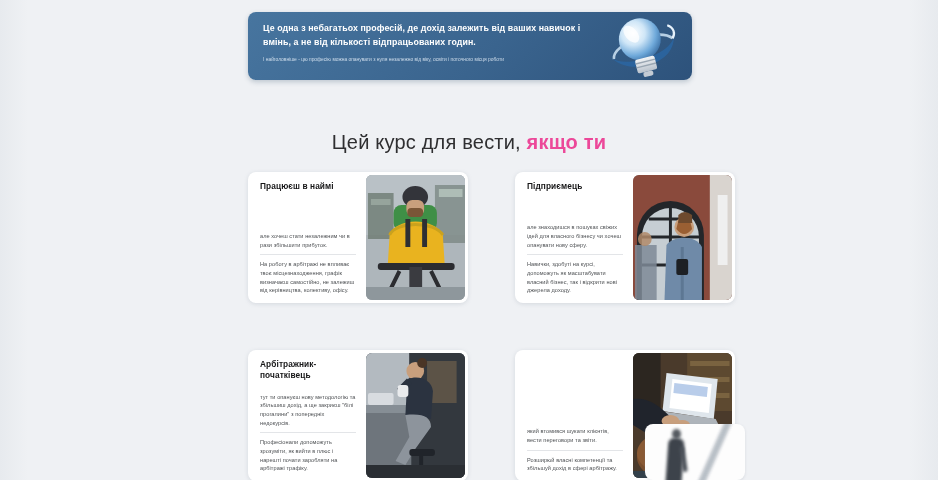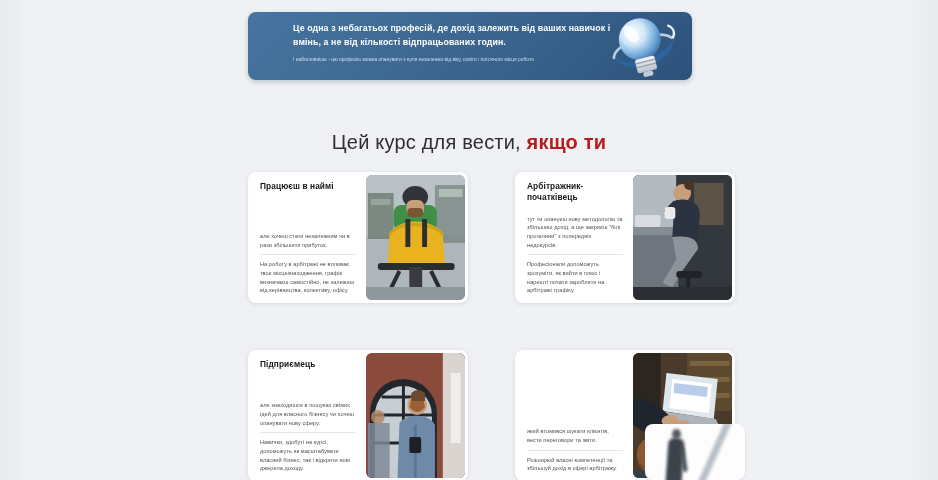--- a/index.html
+++ b/index.html
@@ -12,36 +12,36 @@
   .page { position: absolute; inset: 0; }
 
   
   .banner {
     position: absolute; left: 248px; top: 12px; width: 444px; height: 68px;
     border-radius: 8px;
     background: linear-gradient(135deg, #47759f 0%, #3a648e 55%, #2d527b 100%);
     box-shadow: 0 2px 5px rgba(40,70,100,.25);
     overflow: hidden;
   }
-  .banner-text { position: absolute; left: 15px; top: 10px; width: 340px; margin-left: 30px; }
+  .banner-text { position: absolute; left: 15px; top: 10px; width: 340px; }
   .banner-headline {
     color: #ffffff; font-weight: bold; font-size: 8.8px; line-height: 1.55;
     letter-spacing: .1px;
   }
   .banner-subline {
     margin-top: 8px; color: rgba(230,240,250,.82); font-size: 4.9px; line-height: 1.4;
   }
   .banner-bulb { position: absolute; right: 2px; top: 0; width: 96px; height: 68px; }
 
   
   .section-heading {
     position: absolute; left: 0; top: 131px; width: 100%;
     text-align: center; font-size: 20px; color: #2f2f31; letter-spacing: .2px;
   }
-  .section-heading b { color: #b91c1c; }
+  .section-heading b { color: #ec4899; }
 
   
   .cards {
     position: absolute; left: 248px; top: 172px; width: 450px;
     display: grid; grid-template-columns: 220px 220px; grid-template-rows: 131px 131px;
     column-gap: 10px; row-gap: 6px; gap: 47px;
   }
   .card {
     background: #ffffff; border-radius: 8px;
     box-shadow: 0 1px 4px rgba(120,130,145,.22);
@@ -160,20 +160,48 @@
           <rect x="12" y="88" width="78" height="7" rx="3" fill="#2b2c30"></rect>
           <rect x="44" y="92" width="13" height="20" fill="#3a3b40"></rect>
           <path d="M20 124 L34 96 M80 124 L66 96" stroke="#2b2c30" stroke-width="4" fill="none"></path>
           <rect x="0" y="112" width="101" height="13" fill="#8e979c"></rect>
         </svg>
       </div>
     </div>
 
     <div class="card">
       <div class="card-text">
+        <div class="card-title">Підприємець</div>
+        <div class="card-spacer"></div>
+        <div class="card-p">але знаходишся в пошуках свіжих ідей для власного бізнесу чи хочеш опанувати нову сферу.</div>
+        <hr class="card-divider">
+        <div class="card-p">Навички, здобуті на курсі, допоможуть як масштабувати власний бізнес, так і відкрити нові джерела доходу.</div>
+      </div>
+      <div class="card-photo">
+        <svg viewBox="0 0 101 125" preserveAspectRatio="none">
+          <rect width="101" height="125" fill="#8a4a3c"></rect>
+          <rect x="78" y="0" width="23" height="125" fill="#d9d4cf"></rect>
+          <path d="M4 60 A34 34 0 0 1 72 60 L72 125 L4 125 Z" fill="#23262a"></path>
+          <path d="M9 62 A29 29 0 0 1 67 62 L67 125 L9 125 Z" fill="#c6ced3"></path>
+          <path d="M38 33 L38 125 M9 62 L67 62 M16 44 L60 44 M9 90 L67 90" stroke="#23262a" stroke-width="3"></path>
+          <rect x="2" y="70" width="22" height="55" fill="#7e8a96" opacity=".85"></rect>
+          <circle cx="12" cy="64" r="7" fill="#b08a68" opacity=".85"></circle>
+          <circle cx="52" cy="52" r="10" fill="#c89f7d"></circle>
+          <path d="M44 54 Q52 64 60 54 L58 46 L46 46 Z" fill="#9a5f33"></path>
+          <path d="M46 40 Q52 34 60 40 L60 48 L46 48 Z" fill="#6e4a2e"></path>
+          <path d="M34 70 C42 60 64 60 70 72 L70 125 L32 125 Z" fill="#6f8aa8"></path>
+          <path d="M50 72 L50 125" stroke="#5d7793" stroke-width="3"></path>
+          <rect x="44" y="84" width="12" height="16" rx="2" fill="#1d2024"></rect>
+          <rect x="86" y="20" width="10" height="70" fill="#efefef"></rect>
+        </svg>
+      </div>
+    </div>
+
+    <div class="card">
+      <div class="card-text">
         <div class="card-title">Арбітражник-початківець</div>
         <div class="card-spacer"></div>
         <div class="card-p">тут ти опануєш нову методологію та збільшиш дохід, а ще закриєш "білі прогалини" з попередніх недокурсів.</div>
         <hr class="card-divider">
         <div class="card-p">Професіонали допоможуть зрозуміти, як вийти в плюс і нарешті почати заробляти на арбітражі трафіку.</div>
       </div>
       <div class="card-photo">
         <svg viewBox="0 0 101 125" preserveAspectRatio="none">
           <rect width="101" height="125" fill="#585f66"></rect>
           <rect x="0" y="0" width="44" height="125" fill="#b3bac0"></rect>
@@ -184,48 +212,20 @@
           <rect x="0" y="60" width="46" height="65" fill="#6e757c"></rect>
           <circle cx="50" cy="18" r="9" fill="#c89f7d"></circle>
           <circle cx="57" cy="10" r="5" fill="#4a3526"></circle>
           <path d="M42 26 C54 22 66 26 68 38 L66 66 L40 62 Z" fill="#2b3340"></path>
           <path d="M44 28 L36 36 L40 42" fill="none" stroke="#2b3340" stroke-width="7"></path>
           <rect x="32" y="32" width="11" height="12" rx="3" fill="#e9ebed"></rect>
           <path d="M40 62 C58 60 66 64 66 74 L50 96 L40 112 L30 108 L44 84 Z" fill="#8d949c"></path>
           <rect x="44" y="96" width="26" height="7" rx="3" fill="#20242a"></rect>
           <path d="M56 103 L56 122 M46 122 L70 122" stroke="#20242a" stroke-width="4"></path>
           <rect x="0" y="112" width="101" height="13" fill="#2a2e33"></rect>
-        </svg>
-      </div>
-    </div>
-
-    <div class="card">
-      <div class="card-text">
-        <div class="card-title">Підприємець</div>
-        <div class="card-spacer"></div>
-        <div class="card-p">але знаходишся в пошуках свіжих ідей для власного бізнесу чи хочеш опанувати нову сферу.</div>
-        <hr class="card-divider">
-        <div class="card-p">Навички, здобуті на курсі, допоможуть як масштабувати власний бізнес, так і відкрити нові джерела доходу.</div>
-      </div>
-      <div class="card-photo">
-        <svg viewBox="0 0 101 125" preserveAspectRatio="none">
-          <rect width="101" height="125" fill="#8a4a3c"></rect>
-          <rect x="78" y="0" width="23" height="125" fill="#d9d4cf"></rect>
-          <path d="M4 60 A34 34 0 0 1 72 60 L72 125 L4 125 Z" fill="#23262a"></path>
-          <path d="M9 62 A29 29 0 0 1 67 62 L67 125 L9 125 Z" fill="#c6ced3"></path>
-          <path d="M38 33 L38 125 M9 62 L67 62 M16 44 L60 44 M9 90 L67 90" stroke="#23262a" stroke-width="3"></path>
-          <rect x="2" y="70" width="22" height="55" fill="#7e8a96" opacity=".85"></rect>
-          <circle cx="12" cy="64" r="7" fill="#b08a68" opacity=".85"></circle>
-          <circle cx="52" cy="52" r="10" fill="#c89f7d"></circle>
-          <path d="M44 54 Q52 64 60 54 L58 46 L46 46 Z" fill="#9a5f33"></path>
-          <path d="M46 40 Q52 34 60 40 L60 48 L46 48 Z" fill="#6e4a2e"></path>
-          <path d="M34 70 C42 60 64 60 70 72 L70 125 L32 125 Z" fill="#6f8aa8"></path>
-          <path d="M50 72 L50 125" stroke="#5d7793" stroke-width="3"></path>
-          <rect x="44" y="84" width="12" height="16" rx="2" fill="#1d2024"></rect>
-          <rect x="86" y="20" width="10" height="70" fill="#efefef"></rect>
         </svg>
       </div>
     </div>
 
     <div class="card">
       <div class="card-text">
         <div class="card-spacer"></div>
         <div class="card-p">який втомився шукати клієнтів, вести переговори та звіти.</div>
         <hr class="card-divider">
         <div class="card-p">Розширюй власні компетенції та збільшуй дохід в сфері арбітражу.</div>

